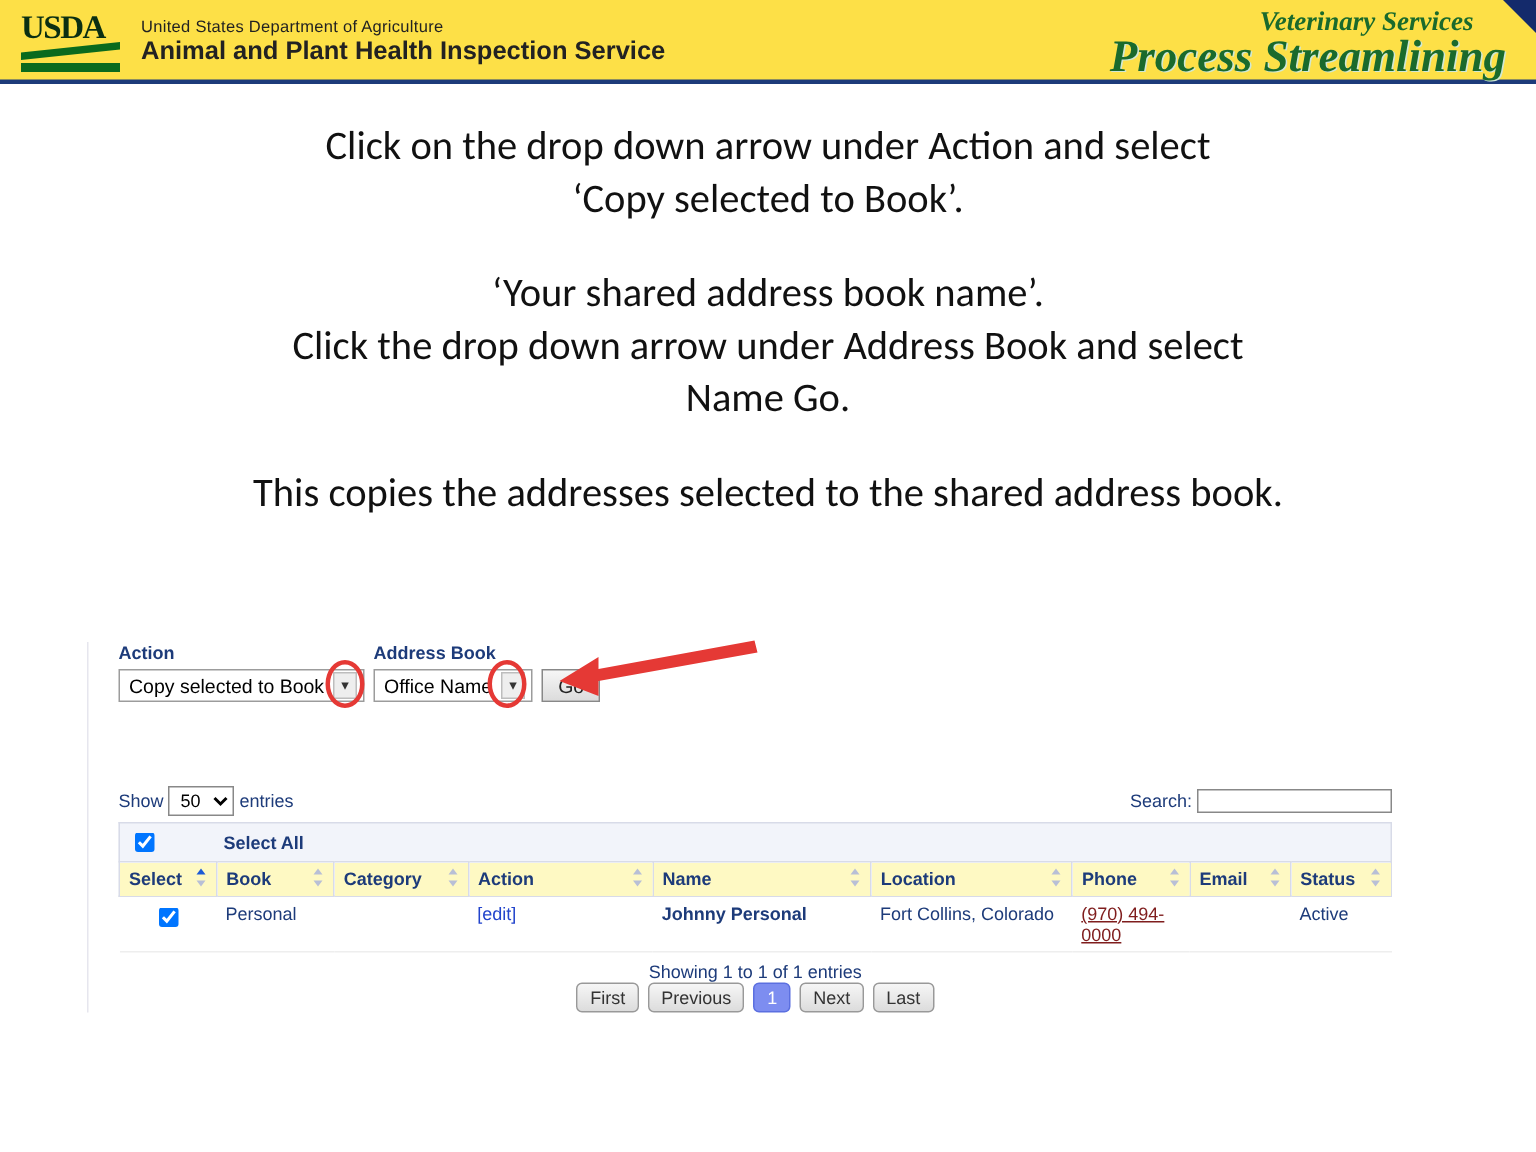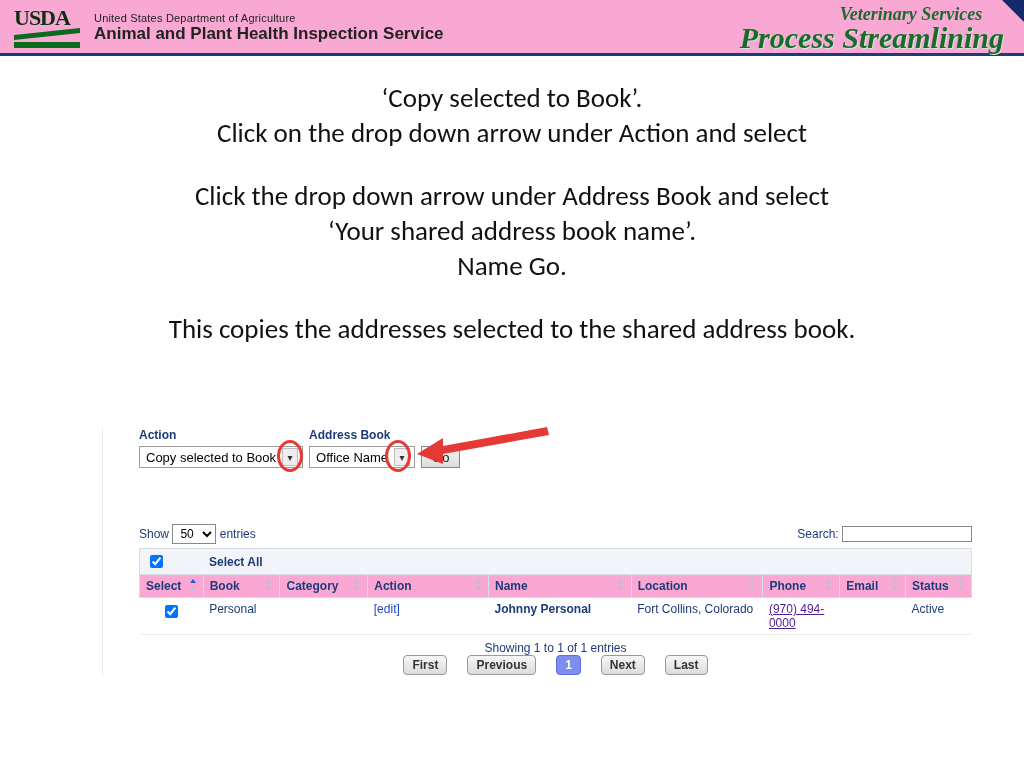--- a/index.html
+++ b/index.html
@@ -14,21 +14,21 @@
     overflow: hidden;
     position: relative;
   }
 
   
   .banner {
     position: relative;
     width: 100%;
     height: 56px;
     border-bottom: 3px solid #1d3b7a;
-    background: #f9a8d4;
+    background: #fde047;
   }
   .banner-left {
     position: absolute;
     left: 14px;
     top: 8px;
     display: flex;
     align-items: center;
   }
   .usda-logo {
     width: 70px;
@@ -102,25 +102,24 @@
   .instructions p { margin: 0; }
   .instructions .gap { height: 28px; }
 
   
   .app-panel {
     position: absolute;
     left: 58px;
     top: 428px;
     width: 870px;
     border-left: 1px solid #e6e6ee;
-    padding-left: 36px;
+    padding-left: 20px;
     font-family: Arial, sans-serif;
     font-size: 12px;
     color: #1d3b7a;
-    margin-left: 44px;
   }
 
   .field-label {
     color: #1d3b7a;
     font-weight: bold;
     font-size: 12px;
     margin-bottom: 4px;
   }
 
   .controls-row { display: flex; align-items: flex-end; }
@@ -198,21 +197,21 @@
     gap: 40px;
   }
   .select-all-row input { margin-right: 6px; }
 
   table.data {
     width: 100%;
     border-collapse: collapse;
     font-size: 12px;
   }
   table.data th {
-    background: #f9a8d4;
+    background: #fef9c3;
     text-align: left;
     padding: 4px 6px;
     color: #1d3b7a;
     font-weight: bold;
     border: 1px solid #d8dbe8;
     position: relative;
   }
   .sort-icons {
     float: right;
     width: 8px;
@@ -230,33 +229,33 @@
   .sort-icons::after  { bottom: 0; border-top: 4px solid #b8bfd6; }
   th.sorted .sort-icons::before { border-bottom-color: #1d5bd6; }
 
   table.data td {
     padding: 4px 6px;
     border-bottom: 1px solid #eee;
     vertical-align: top;
     color: #1d3b7a;
   }
   table.data td.center { text-align: center; }
-  a.link { color: #4c1d95; text-decoration: underline; }
+  a.link { color: #7f1d1d; text-decoration: underline; }
   .edit-link { color: #2244cc; }
 
   .footer-row {
     display: flex;
     justify-content: space-between;
     align-items: center;
     margin-top: 6px;
     font-size: 12px;
     color: #1d3b7a;
     flex-direction: column;
   }
-  .pager { display: flex; gap: 20px; font-weight: bold; }
+  .pager { display: flex; gap: 6px; }
   .pager .pbtn {
     border: 1px solid #999;
     background: linear-gradient(#f6f6f6,#dcdcdc);
     padding: 2px 8px;
     border-radius: 4px;
     color: #333;
     font-size: 12px;
     cursor: pointer;
   }
   .pager .pbtn.active {
@@ -283,25 +282,25 @@
     </div>
   </div>
   <div class="banner-right">
     <div class="vs">Veterinary Services</div>
     <div class="ps">Process Streamlining</div>
   </div>
   <div class="banner-corner"></div>
 </div>
 
 <div class="instructions">
+  <p>Click on the drop down arrow under Action and select</p>
   <p>‘Copy selected to Book’.</p>
-  <p>Click on the drop down arrow under Action and select</p>
   <div class="gap"></div>
+  <p>‘Your shared address book name’.</p>
   <p>Click the drop down arrow under Address Book and select</p>
-  <p>‘Your shared address book name’.</p>
   <p>Name Go.</p>
   <div class="gap"></div>
   <p>This copies the addresses selected to the shared address book.</p>
 </div>
 
 <div class="app-panel">
 
   <div class="controls-row">
 
     <div class="control-col">

